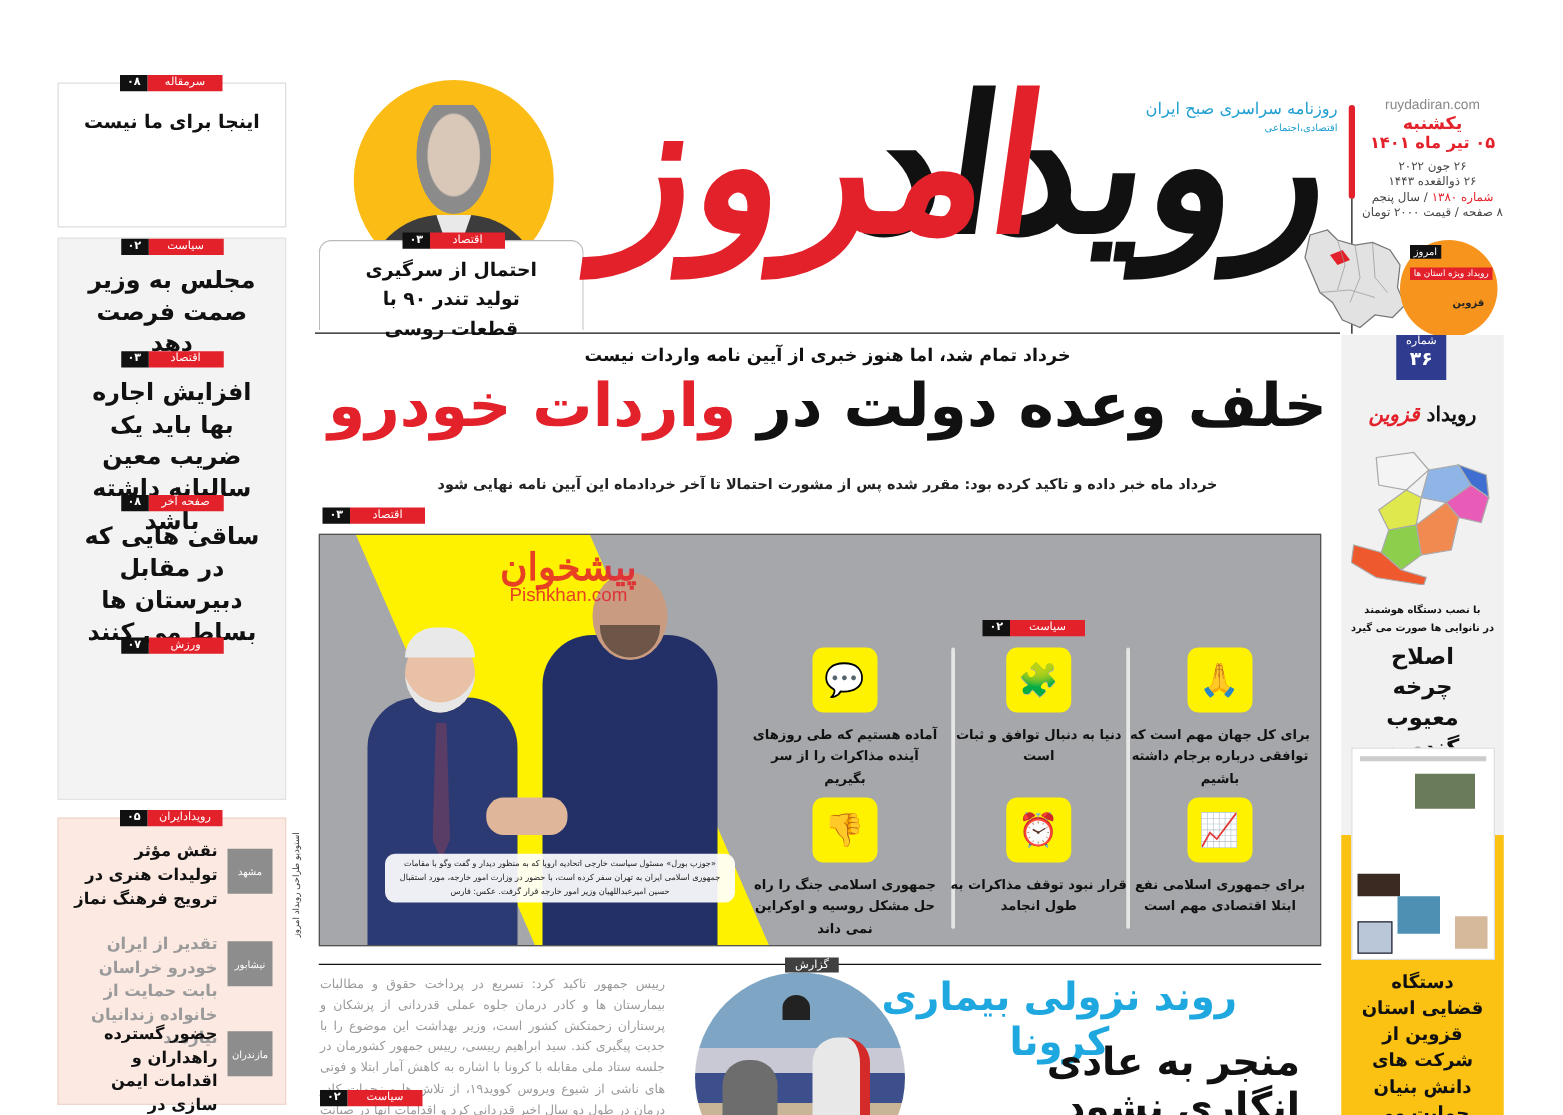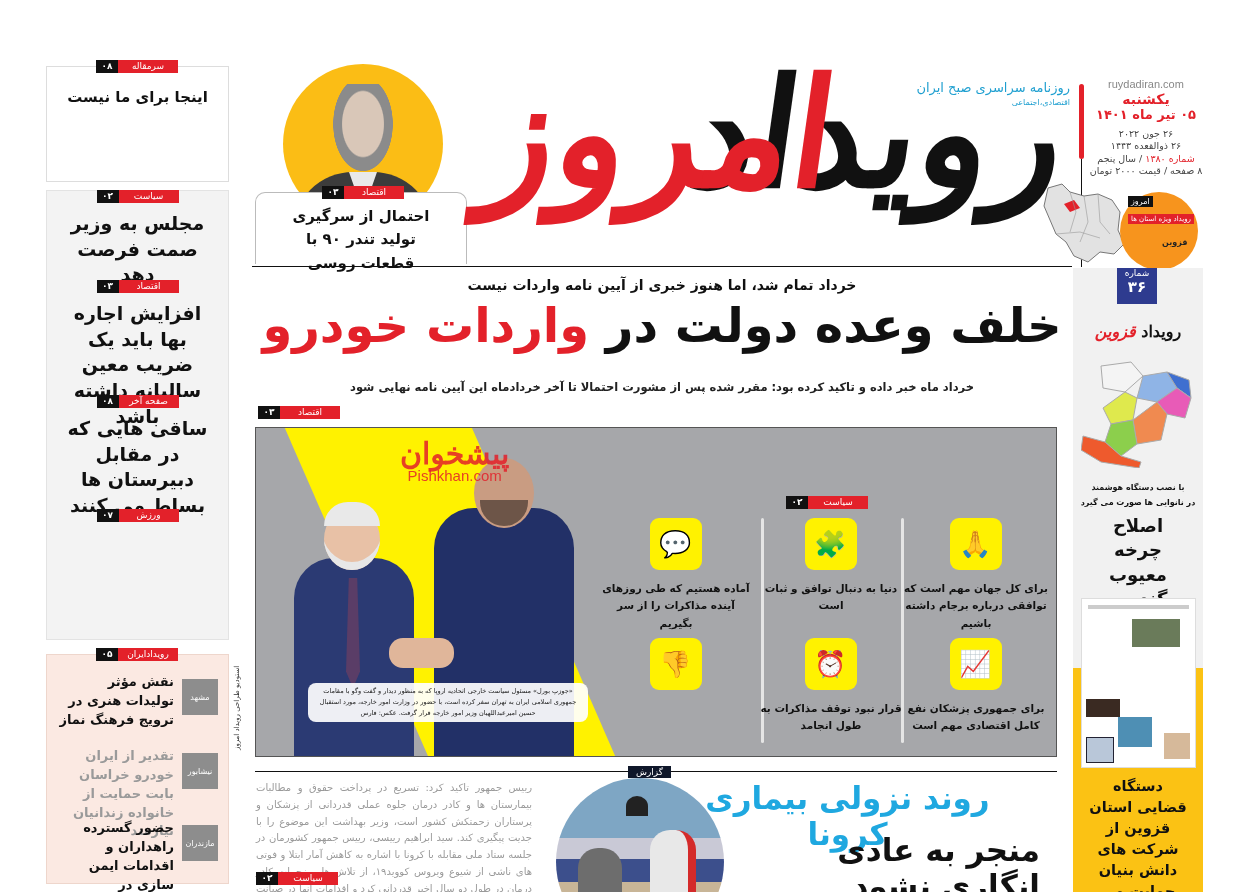--- a/index.html
+++ b/index.html
@@ -111,21 +111,21 @@
 
   .grid-cell { position: absolute; width: 150px; text-align: center; }
   .grid-cell .icon { width: 52px; height: 52px; margin: 0 auto; border-radius: 9px; background: #fff200; display: flex; align-items: center; justify-content: center; font-size: 26px; }
   .grid-cell .txt { font-size: 10.5px; font-weight: bold; line-height: 1.65; margin-top: 10px; color: #111; }
   .vsep { position: absolute; width: 3px; background: #e5e5e5; border-radius: 2px; }
 
   
   .bottom-line { position: absolute; left: 255px; width: 802px; top: 771px; height: 1px; background: #111; }
   .corona-body { position: absolute; left: 256px; top: 780px; width: 276px; font-size: 10px; line-height: 1.68; text-align: justify; color: #9a9a9a; }
   .corona-tag { position: absolute; left: 256px; top: 872px; }
-  .report-tag { position: absolute; left: 628px; top: 766px; background: #0f172a; color: #fff; font-size: 9px; padding: 0 8px; height: 12px; line-height: 12px; }
+  .report-tag { position: absolute; left: 628px; top: 766px; background: #404040; color: #fff; font-size: 9px; padding: 0 8px; height: 12px; line-height: 12px; }
   .report-photo { position: absolute; left: 556px; top: 778px; width: 168px; height: 168px; border-radius: 50%; overflow: hidden; background: linear-gradient(#7ea6c4 0 36%, #c9c9d6 36% 48%, #3c4f8c 48% 62%, #c8b597 62% 100%); }
   .report-photo .p1 { position: absolute; left: 22px; top: 70px; width: 44px; height: 70px; background: #6d6d6d; border-radius: 20px 20px 0 0; }
   .report-photo .p2 { position: absolute; left: 94px; top: 52px; width: 46px; height: 70px; background: #e8e8e8; border-radius: 20px 20px 0 0; border-right: 8px solid #d42a2a; }
   .report-photo .p3 { position: absolute; left: 70px; top: 18px; width: 22px; height: 20px; background: #222; border-radius: 50% 50% 0 0; }
   .corona-head1 { position: absolute; left: 695px; width: 305px; top: 780px; text-align: center; font-size: 31px; font-weight: 900; color: #1fa8e0; letter-spacing: -1px; }
   .corona-head2 { position: absolute; left: 735px; width: 305px; top: 832px; text-align: right; font-size: 31px; font-weight: 900; color: #111; letter-spacing: -1px; }
 </style>
 </head>
 <body>
 
@@ -279,28 +279,29 @@
   <div class="grid-cell" style="left:500px;top:90px;">
     <div class="icon">🧩</div>
     <div class="txt">دنیا به دنبال توافق و ثبات است</div>
   </div>
   <div class="grid-cell" style="left:345px;top:90px;">
     <div class="icon">💬</div>
     <div class="txt">آماده هستیم که طی روزهای آینده مذاکرات را از سر بگیریم</div>
   </div>
   <div class="grid-cell" style="left:645px;top:210px;">
     <div class="icon">📈</div>
-    <div class="txt">برای جمهوری پزشکان نفع کامل اقتصادی مهم است</div>
+    <div class="txt">برای جمهوری اسلامی نفع ابتلا اقتصادی مهم است</div>
   </div>
   <div class="grid-cell" style="left:500px;top:210px;">
     <div class="icon">⏰</div>
     <div class="txt">قرار نبود توقف مذاکرات به طول انجامد</div>
   </div>
   <div class="grid-cell" style="left:345px;top:210px;">
     <div class="icon">👎</div>
+    <div class="txt">جمهوری اسلامی جنگ را راه حل مشکل روسیه و اوکراین نمی داند</div>
   </div>
 </div>
 <div class="photo-credit">استودیو طراحی رویداد امروز</div>
 
 <div class="bottom-line"></div>
 <div class="corona-body">رییس جمهور تاکید کرد: تسریع در پرداخت حقوق و مطالبات بیمارستان ها و کادر درمان جلوه عملی قدردانی از پزشکان و پرستاران زحمتکش کشور است، وزیر بهداشت این موضوع را با جدیت پیگیری کند. سید ابراهیم رییسی، رییس جمهور کشورمان در جلسه ستاد ملی مقابله با کرونا با اشاره به کاهش آمار ابتلا و فوتی های ناشی از شیوع ویروس کووید۱۹، از تلاش ها و زحمات کادر درمان در طول دو سال اخیر قدردانی کرد و اقدامات آنها در صیانت از جان مردم را امیدآفرین خواند.</div>
 <div class="tag corona-tag">
   <span class="sec">سیاست</span>
   <span class="num">۰۲</span>
 </div>

